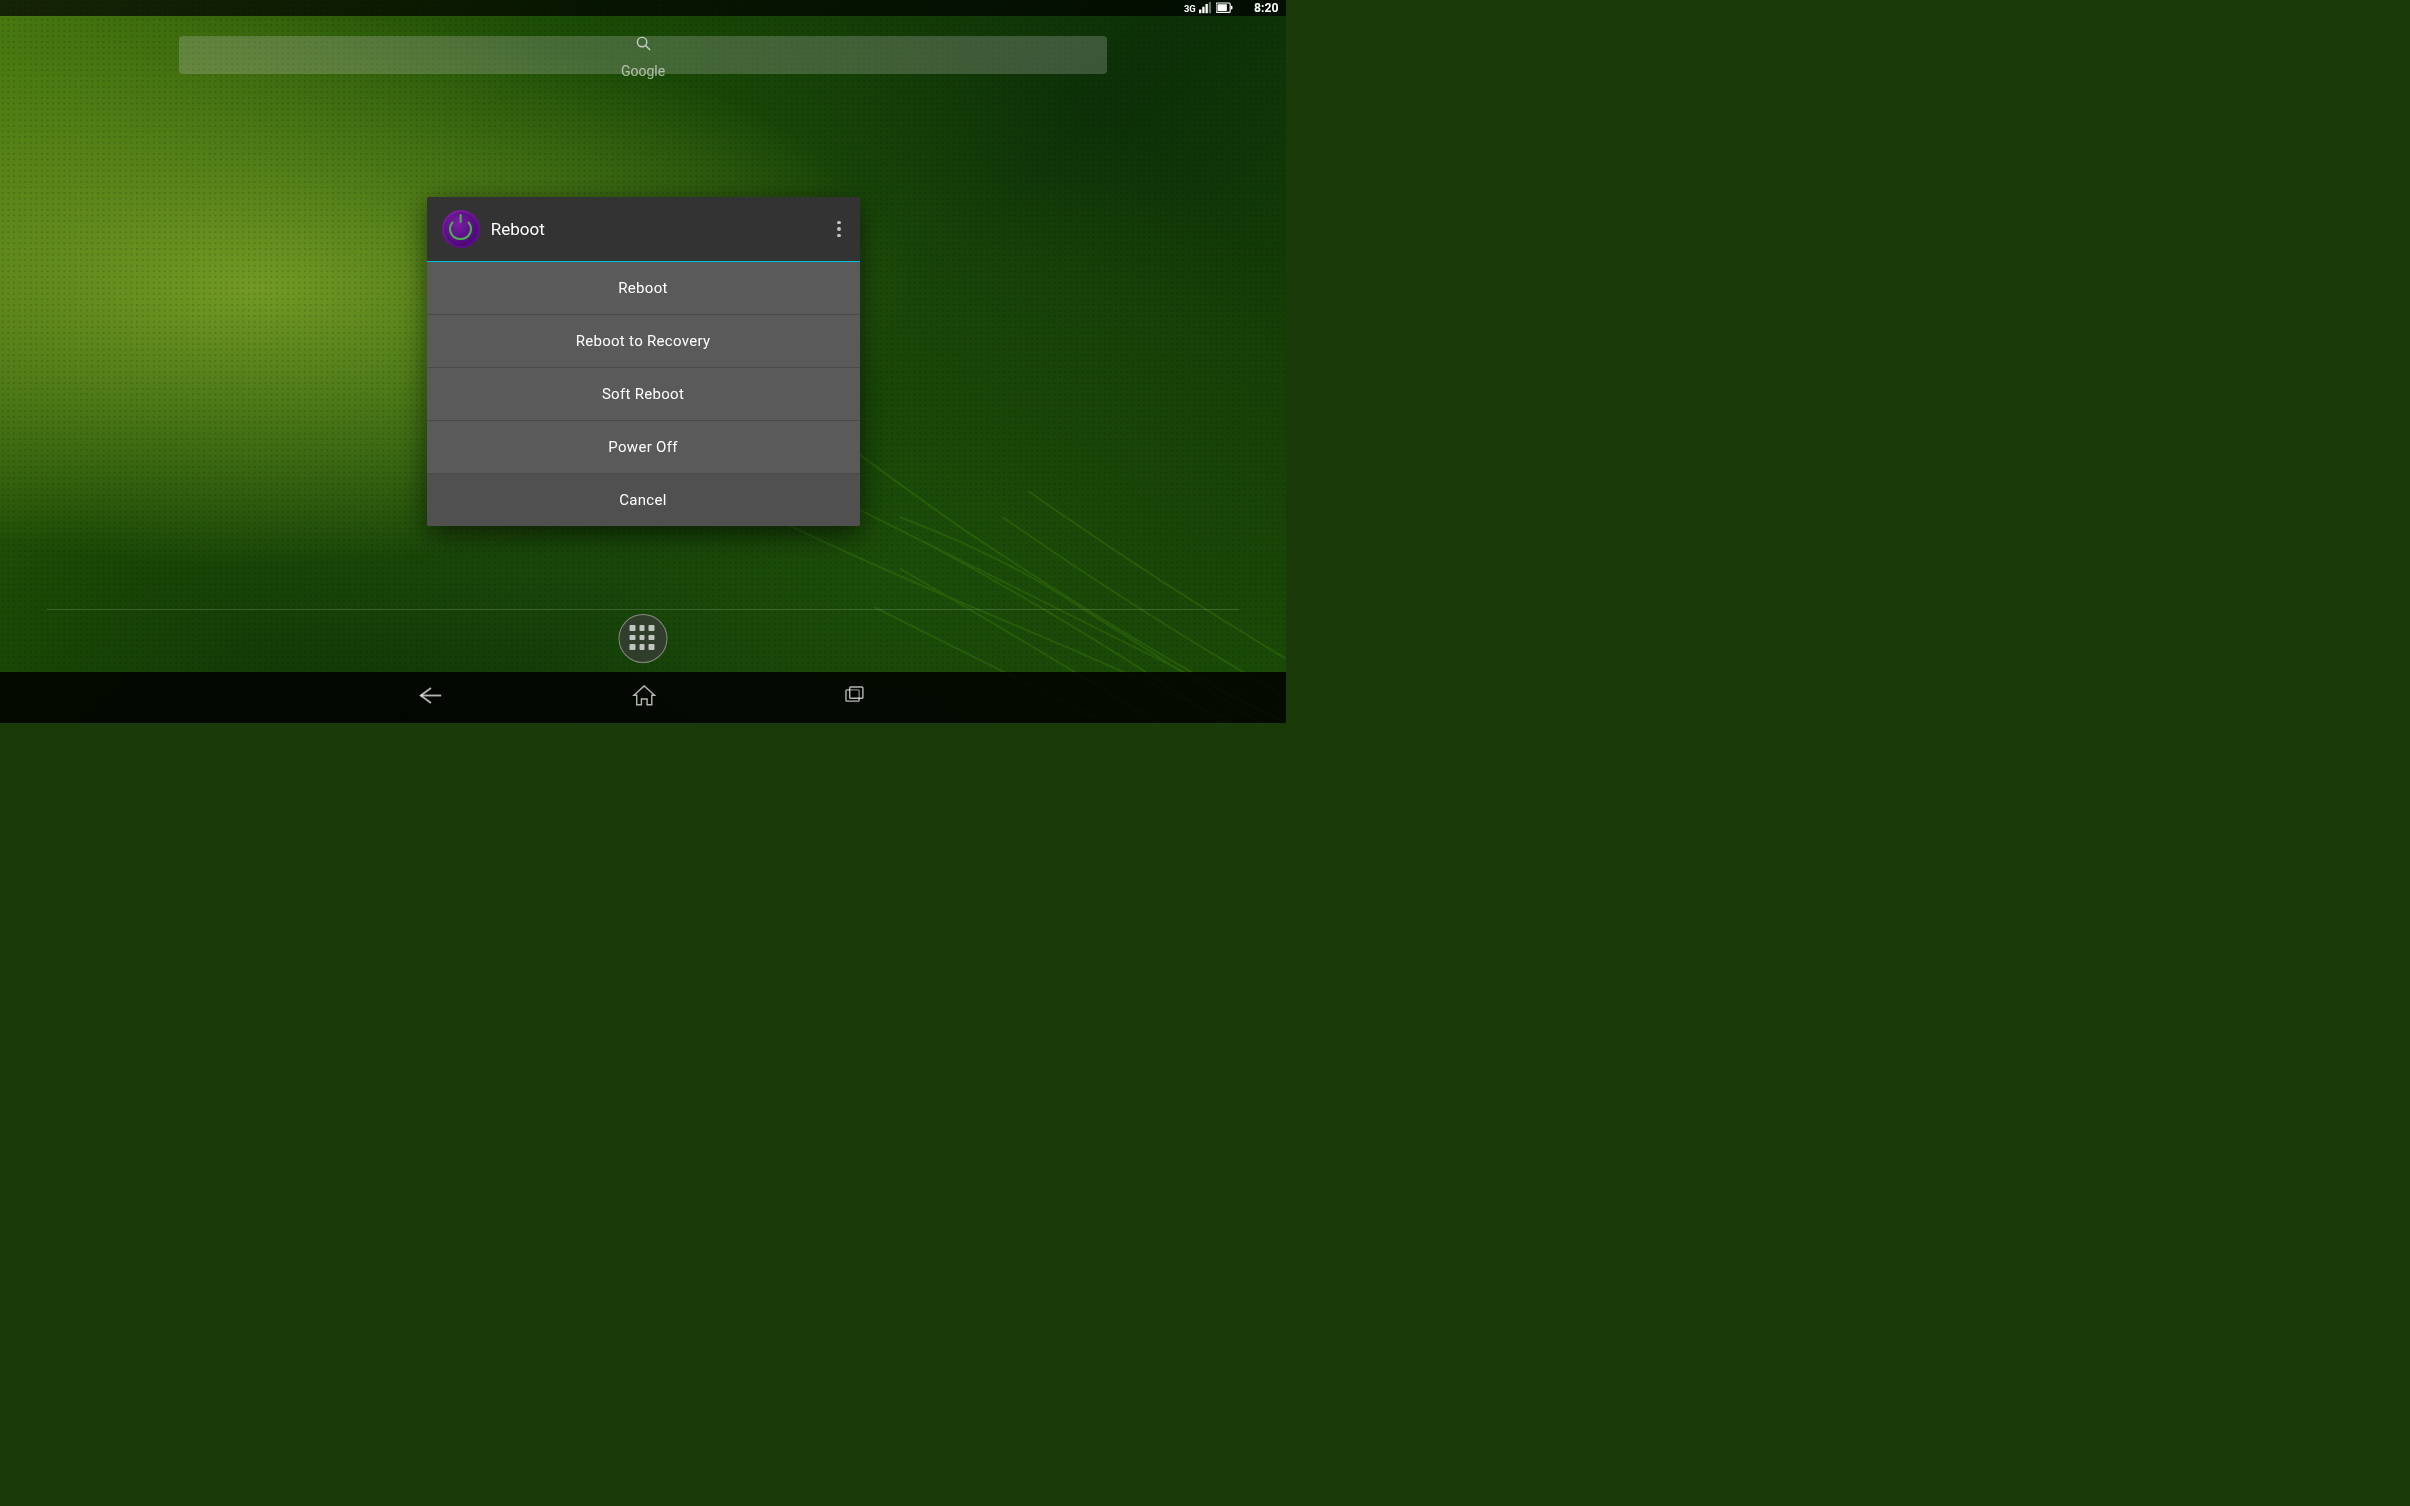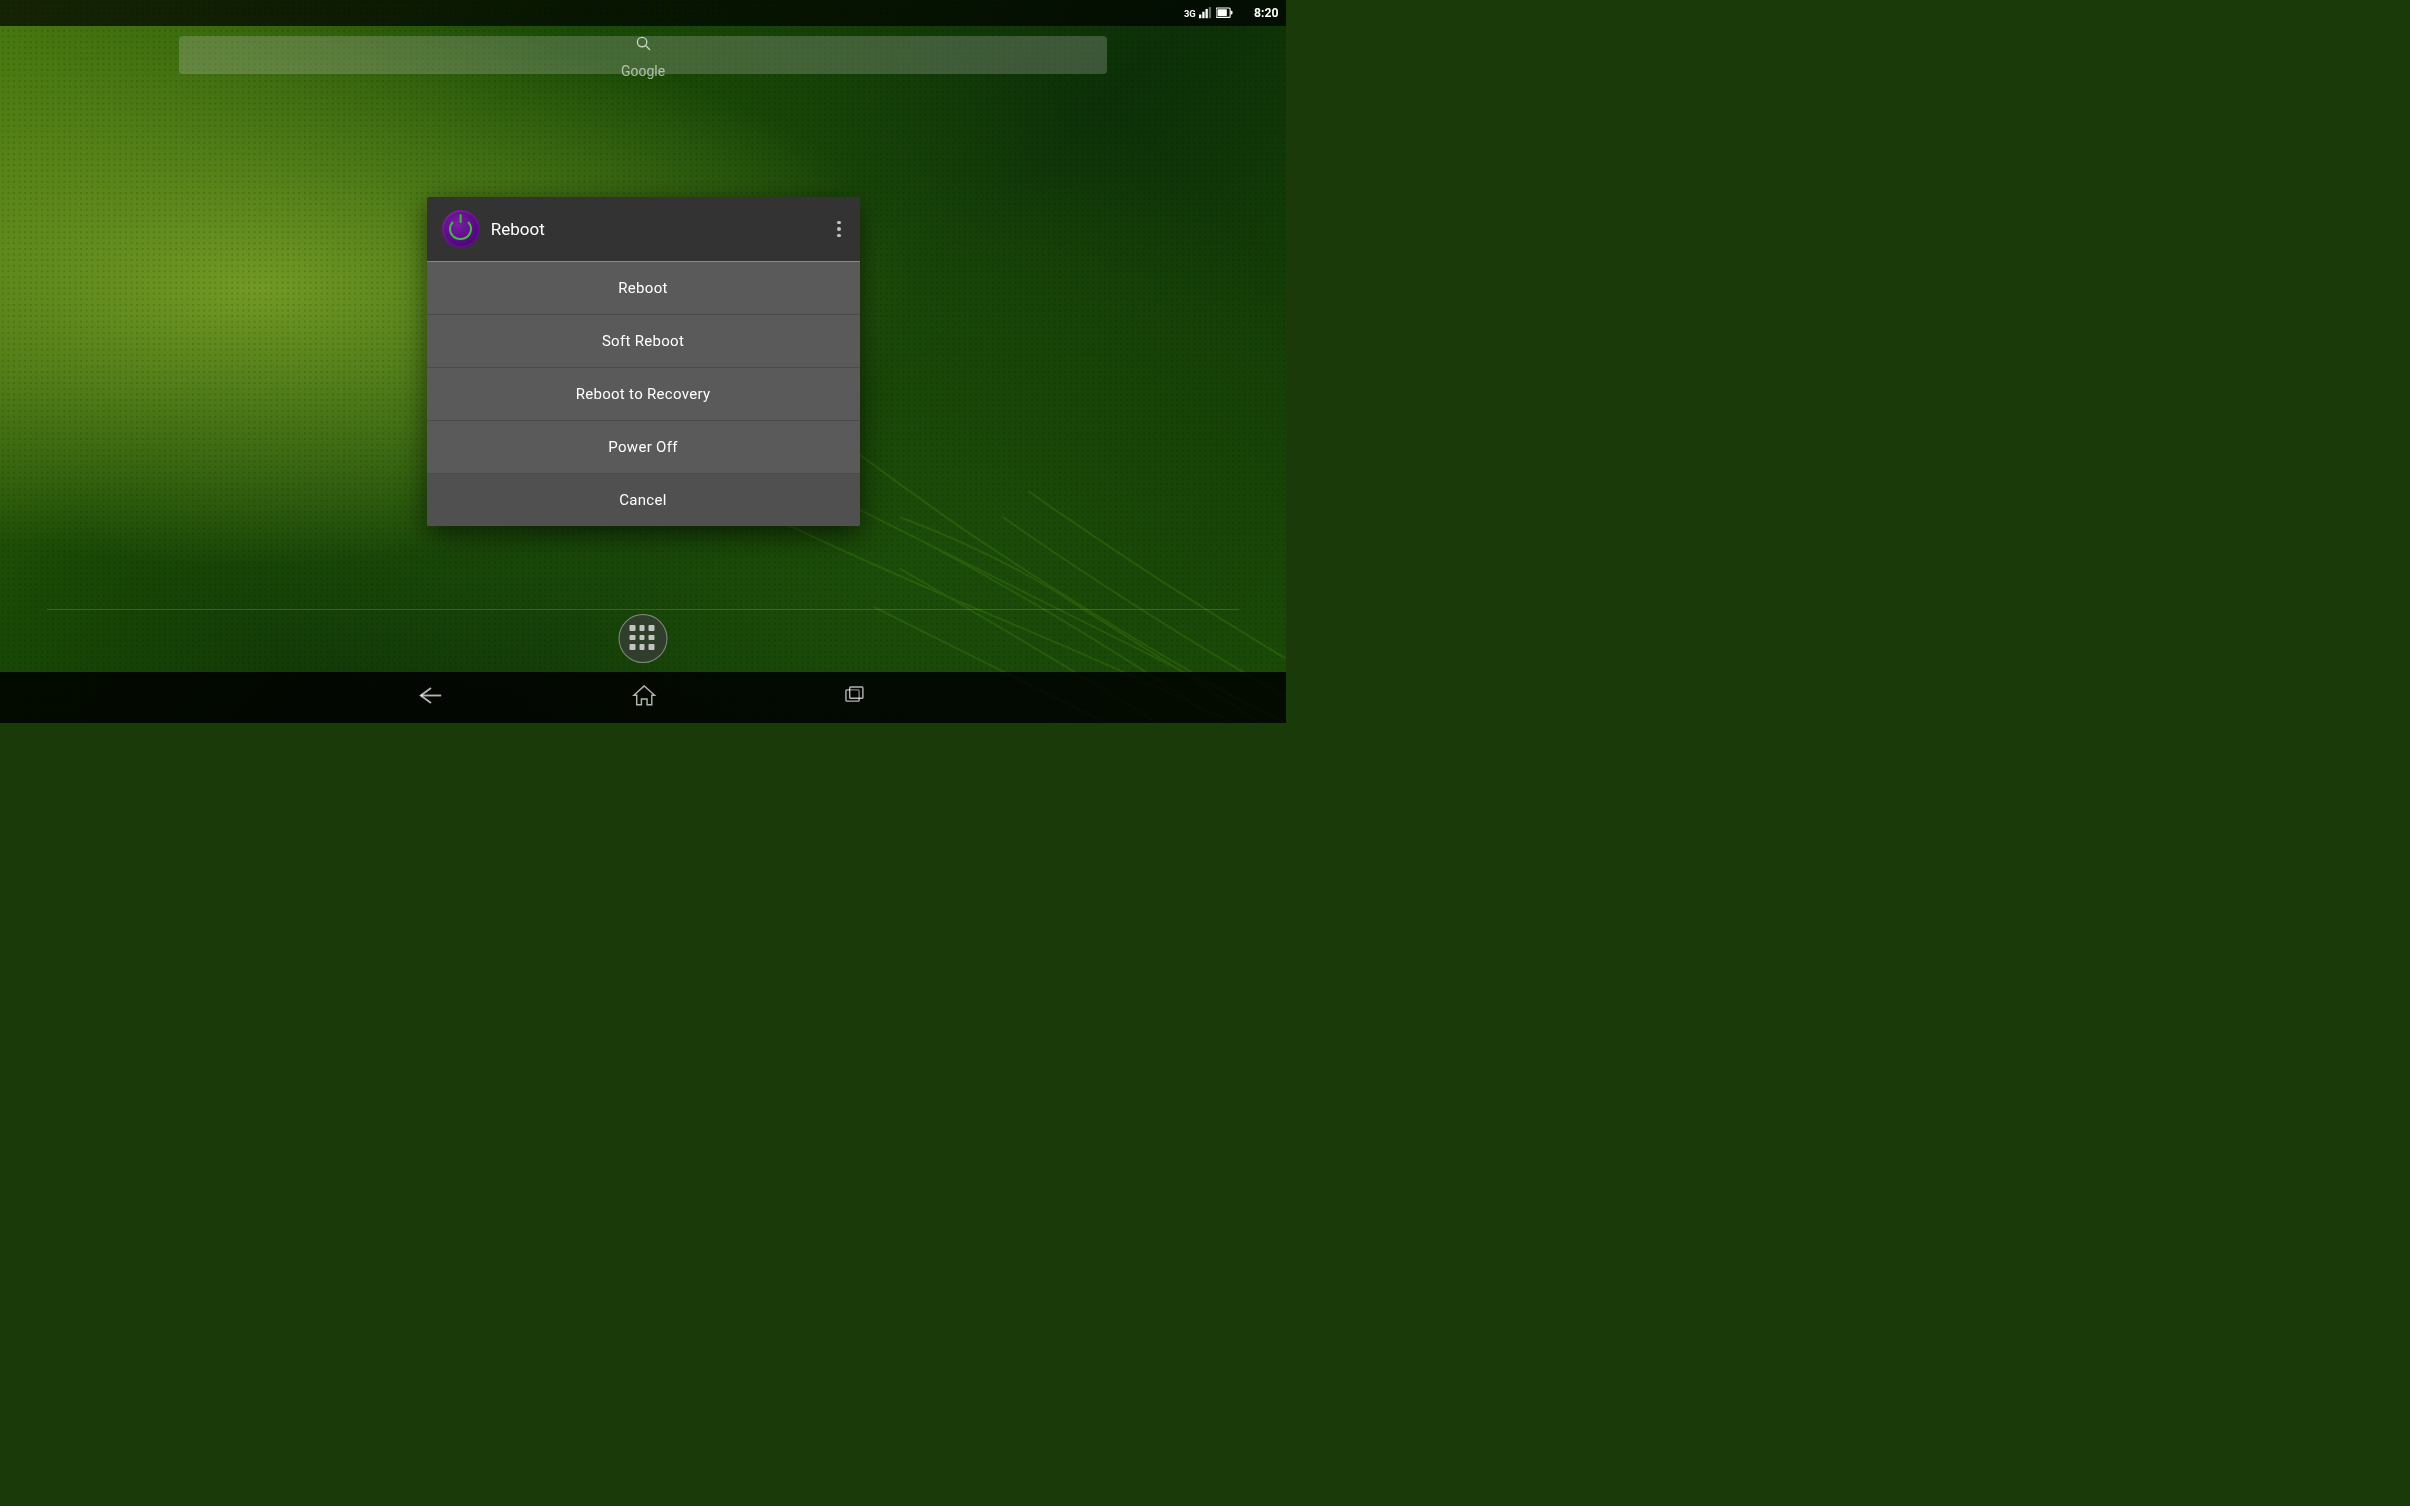--- a/index.html
+++ b/index.html
@@ -46,21 +46,21 @@
       z-index: 1;
       opacity: 0.6;
     }
 
     
     .status-bar {
       position: absolute;
       top: 0;
       left: 0;
       right: 0;
-      height: 26px;
+      height: 16px;
       background: rgba(0,0,0,0.7);
       display: flex;
       align-items: center;
       justify-content: flex-end;
       padding: 0 7.5px;
       z-index: 100;
     }
 
     .status-icons {
       display: flex;
@@ -358,22 +358,22 @@
         <span class="dialog-title">Reboot</span>
       </div>
       <div class="more-button">
         <div class="more-dot"></div>
         <div class="more-dot"></div>
         <div class="more-dot"></div>
       </div>
     </div>
 
     <div class="menu-item">Reboot</div>
+    <div class="menu-item">Reboot to Recovery</div>
     <div class="menu-item">Soft Reboot</div>
-    <div class="menu-item">Reboot to Recovery</div>
     <div class="menu-item">Power Off</div>
     <div class="menu-item cancel">Cancel</div>
   </div>
 </div>
 
 <div class="app-launcher">
   <div class="app-launcher-dots">
     <div class="app-launcher-dot"></div>
     <div class="app-launcher-dot"></div>
     <div class="app-launcher-dot"></div>

